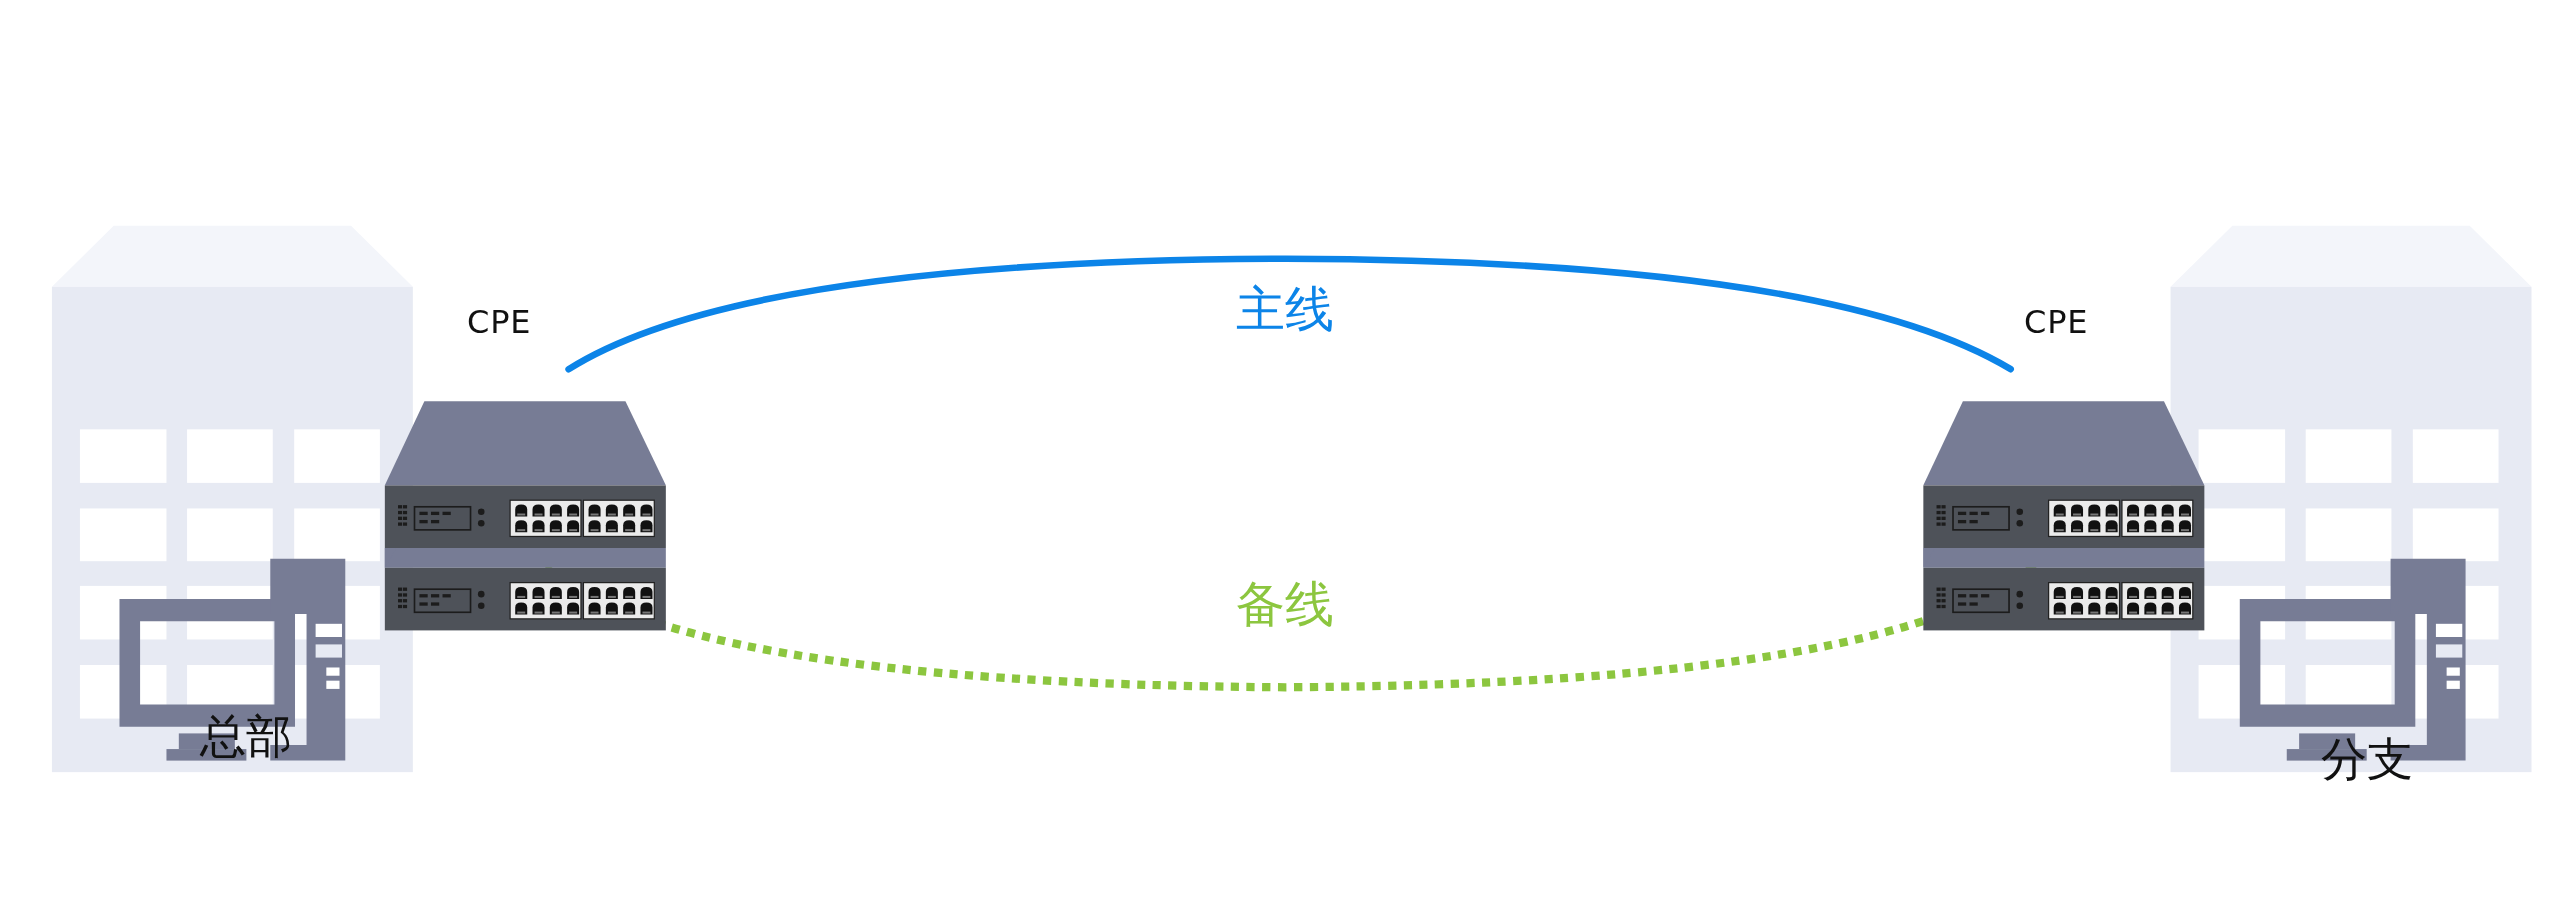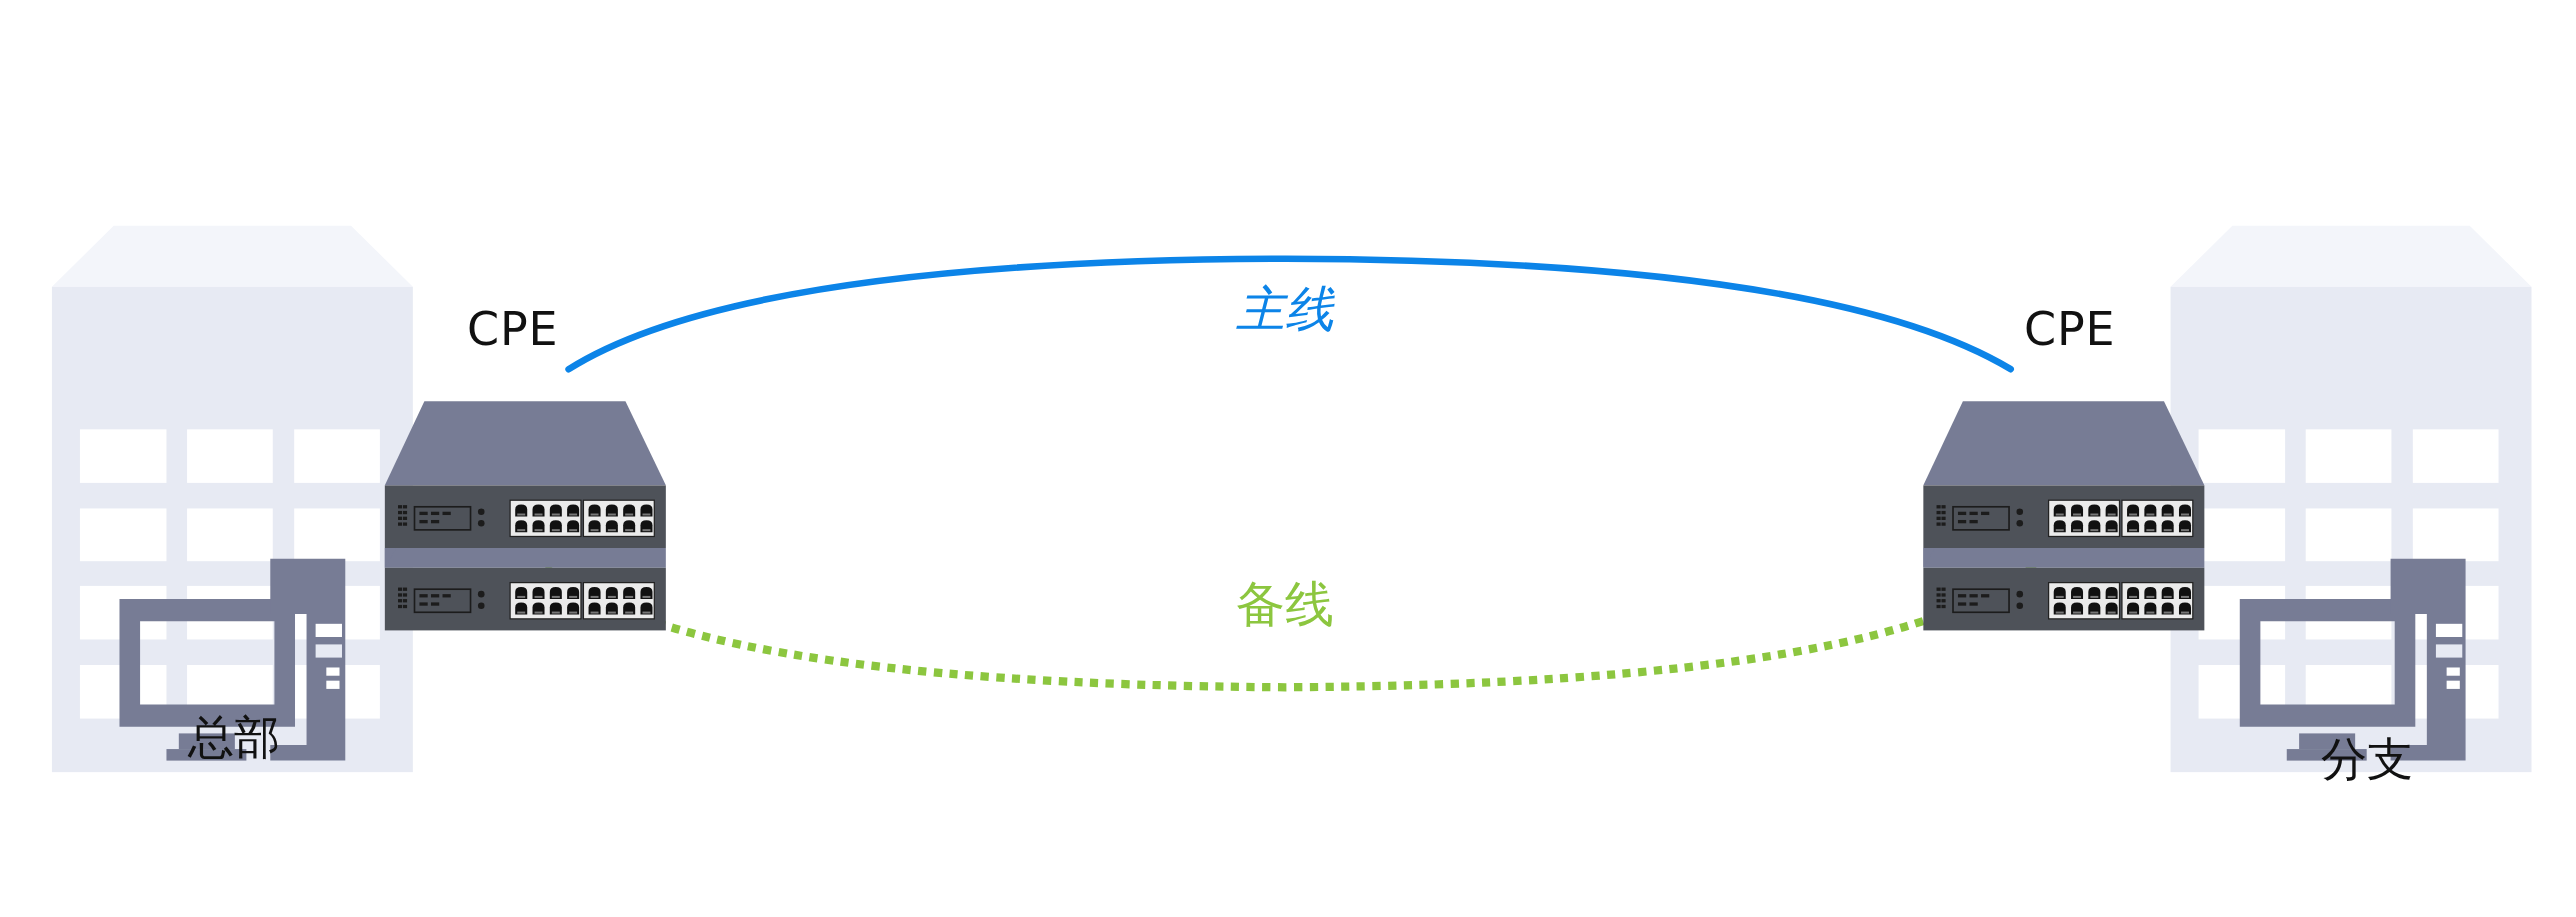--- a/index.html
+++ b/index.html
@@ -1,20 +1,20 @@
 <!DOCTYPE html>
 <html style="font-size:13px"><head>
 <meta charset="utf-8">
 <style>
   html, body { margin: 0; padding: 0; background: #ffffff; }
   body { width: 2576px; height: 918px; position: relative; overflow: hidden;
          font-family: "DejaVu Sans", "Liberation Sans", sans-serif; }
   svg.stage { position: absolute; left: 0; top: 0; }
   .label { position: absolute; white-space: nowrap; line-height: 1; }
-  .cpe-label { font-size: 46px; color: #111111; letter-spacing: 0.8px; }
+  .cpe-label { font-size: 32px; color: #111111; letter-spacing: 0.8px; }
   .site-label { font-size: 46px; color: #111111; font-weight: 500; }
   .link-label { font-size: 49px; font-weight: 500; }
 </style>
 </head>
 <body>
 
 <svg class="stage" width="2576" height="918" viewBox="0 0 3126 1114">
   <defs>
 
     <symbol id="port" viewBox="0 0 14 14">
@@ -134,18 +134,18 @@
   </g>
 
   <g>
     <use href="#cpe" x="2334" y="487"></use>
   </g>
 </svg>
 
 <div class="label cpe-label" style="left:467px; top:306px;">CPE</div>
 <div class="label cpe-label" style="left:2024px; top:306px;">CPE</div>
 
-<div class="label link-label" style="left:1236px; top:285px; color:#0c84e8;font-style:italic;">主线</div>
+<div class="label link-label" style="left:1236px; top:285px; color:#0c84e8;">主线</div>
 <div class="label link-label" style="left:1236px; top:580px; color:#8cc63f;">备线</div>
 
-<div class="label site-label" style="left:188px; top:714px;">总部</div>
+<div class="label site-label" style="left:200px; top:714px;font-family:Liberation Serif, serif;">总部</div>
 <div class="label site-label" style="left:2321px; top:736px;">分支</div>
 
 
 </body></html>

